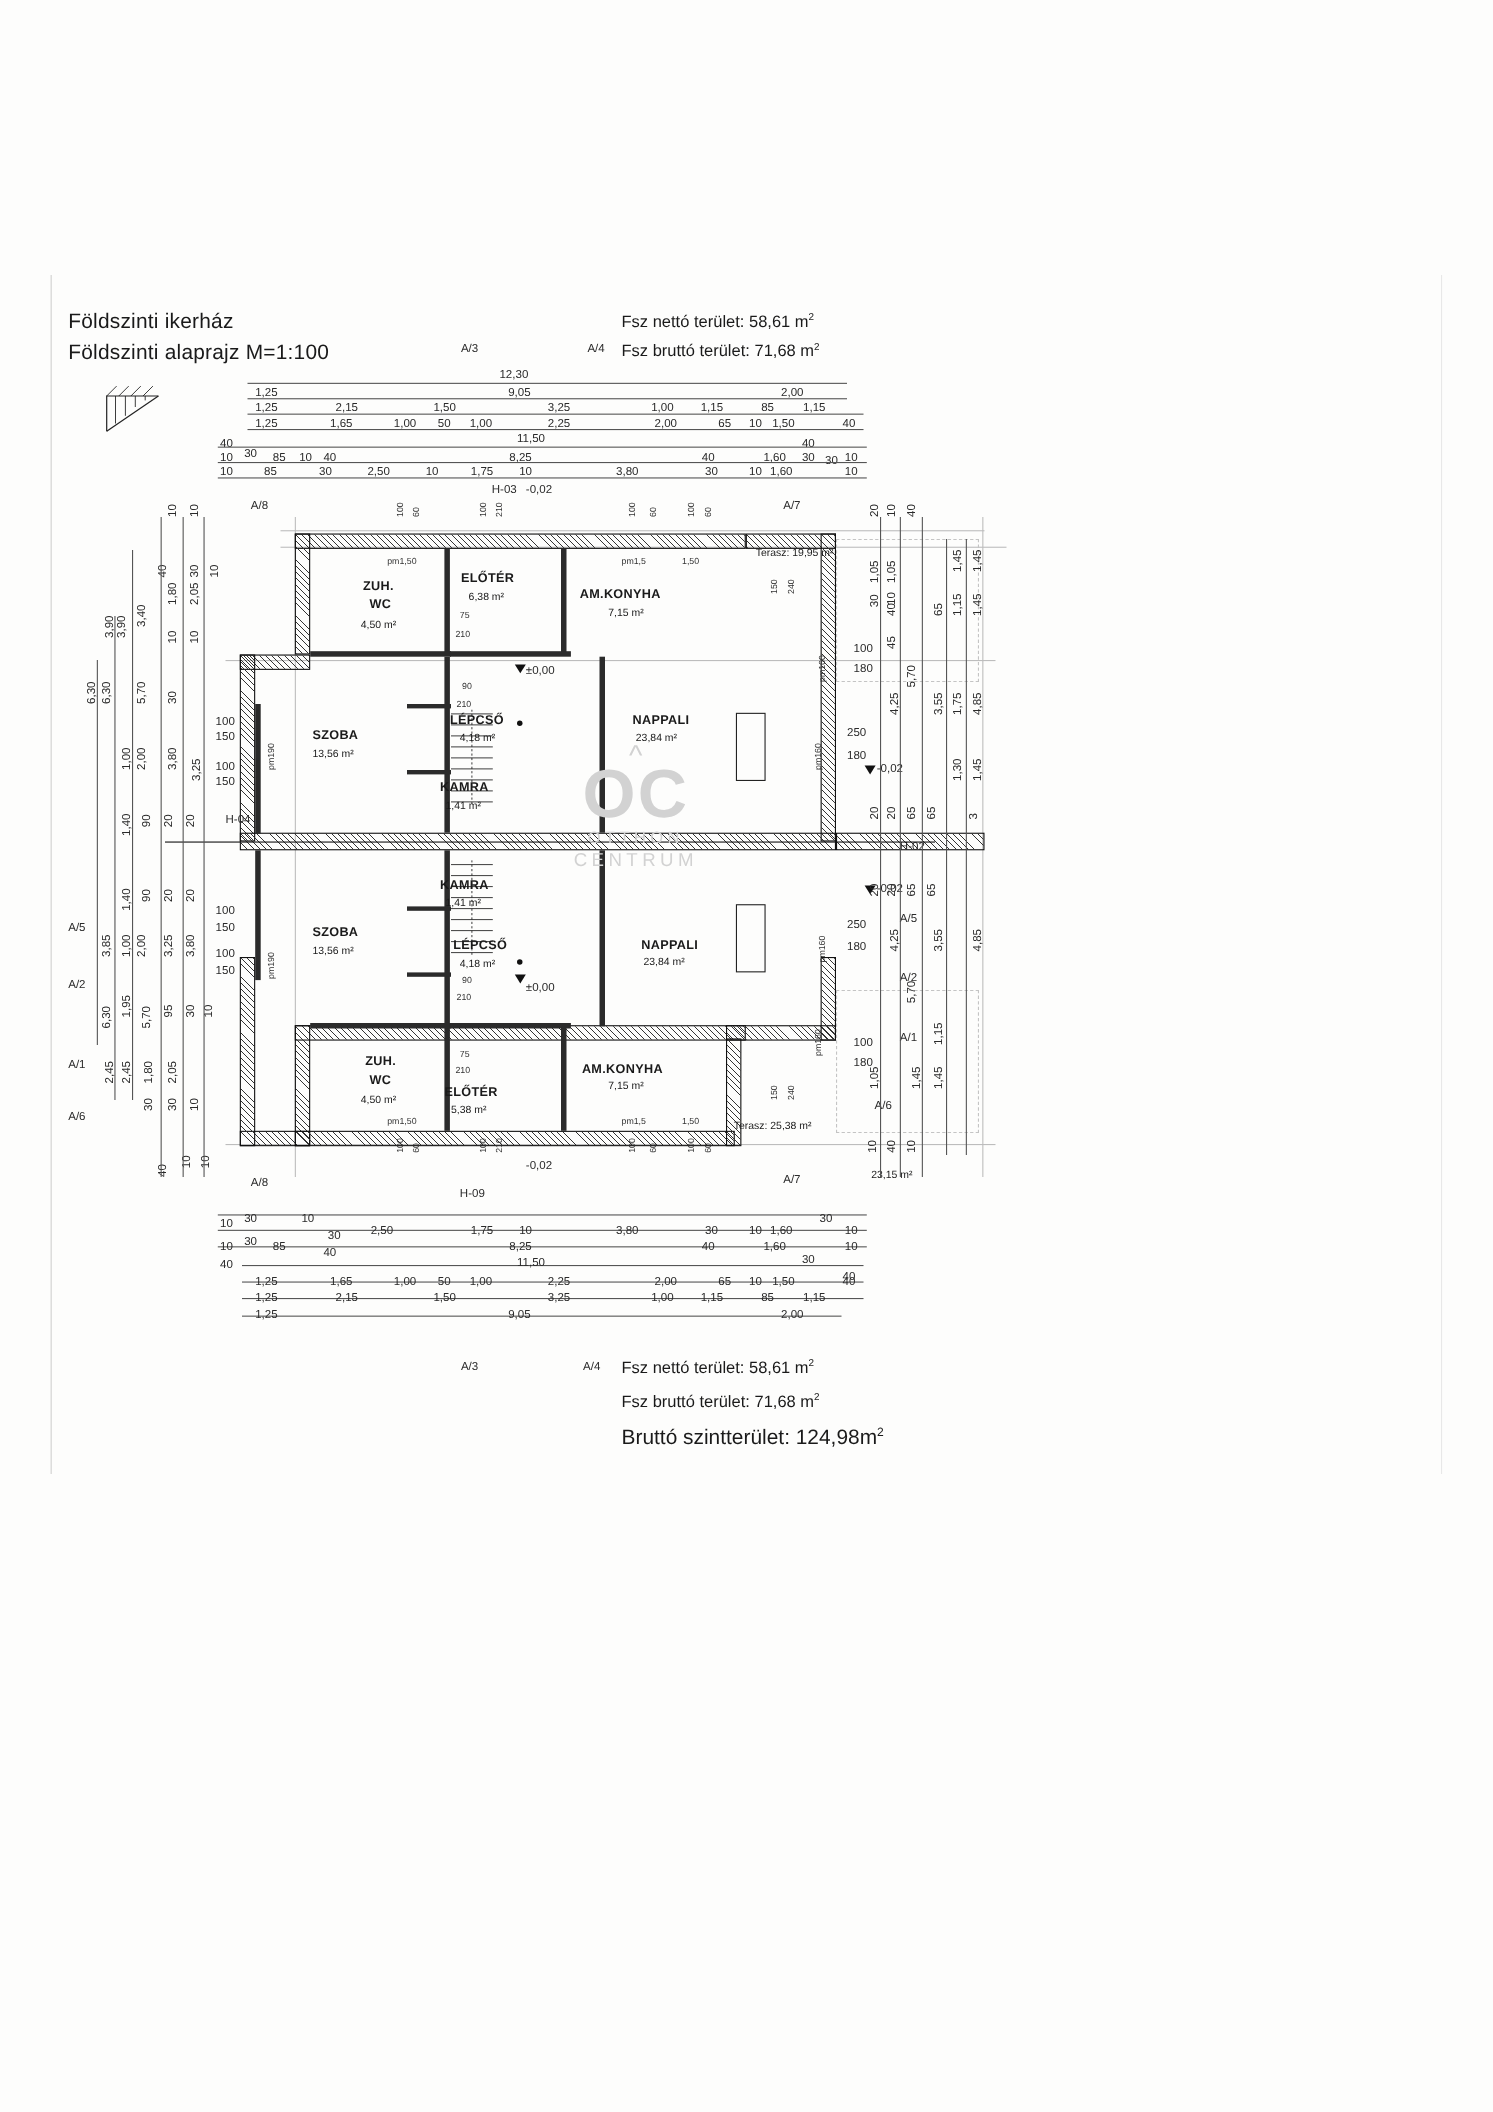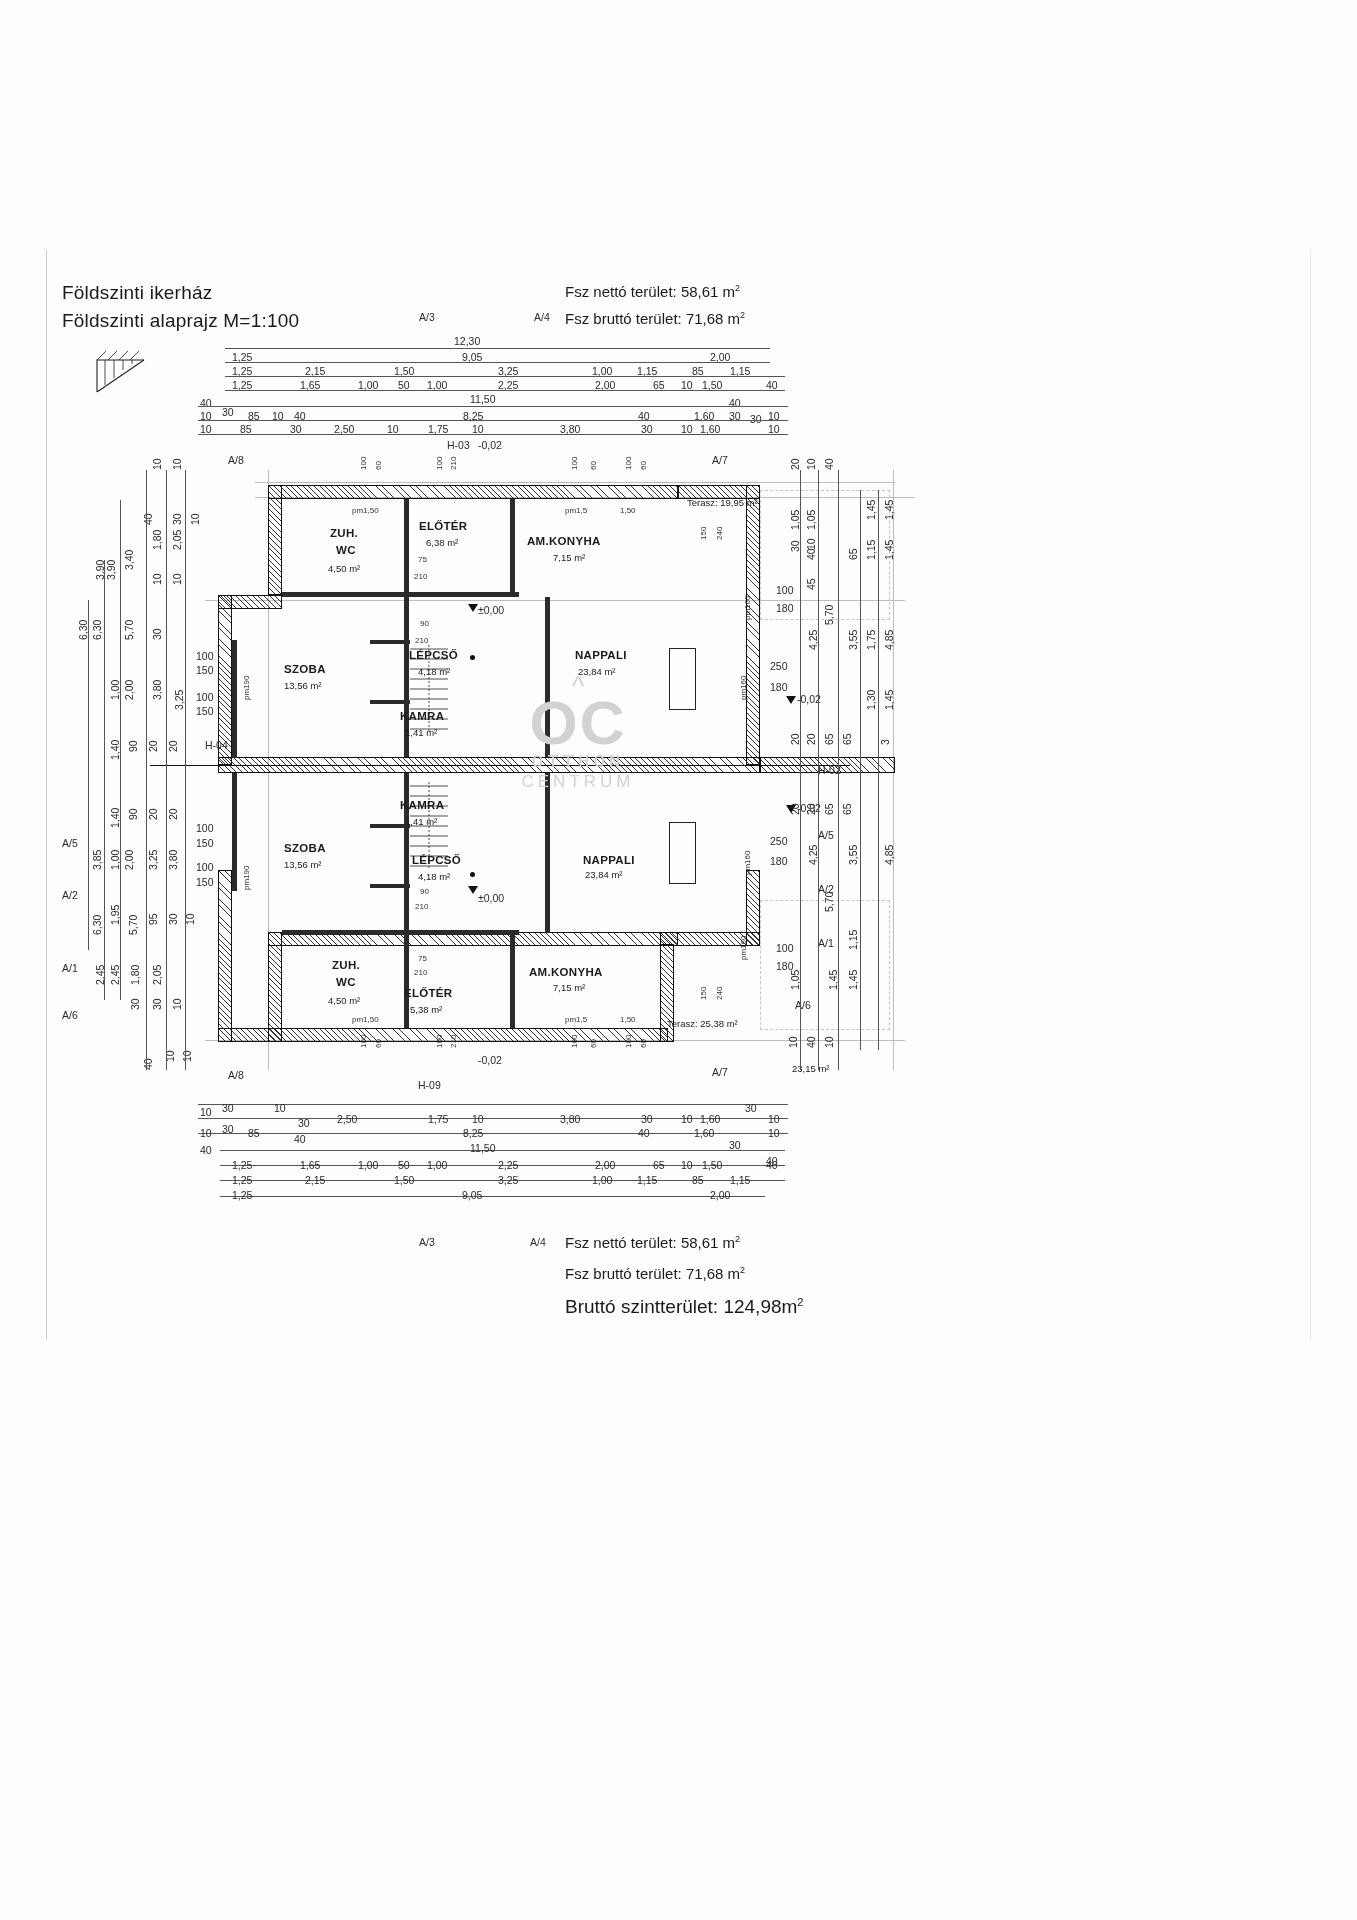--- a/index.html
+++ b/index.html
@@ -138,24 +138,23 @@
     font-size: 62px;
     font-weight: bold;
     letter-spacing: 2px;
     line-height: 58px;
   }
   #watermark .hat {
     font-size: 26px;
     line-height: 16px;
   }
   #watermark .wname {
-    font-size: 19px;
+    font-size: 15px;
     letter-spacing: 4px;
     line-height: 20px;
-    font-family: Liberation Mono, monospace;
   }
   #watermark .wname2 {
     font-size: 17px;
     letter-spacing: 4px;
     line-height: 20px;
   }
 
   
   #north {
     position: absolute;

